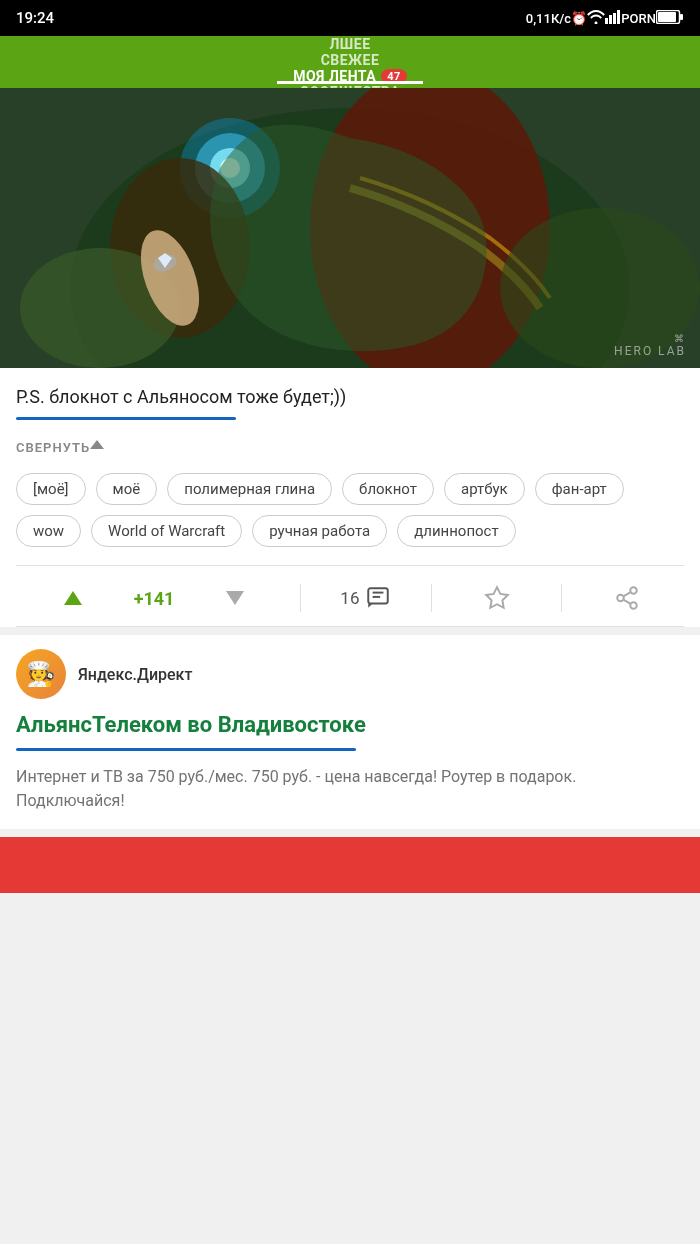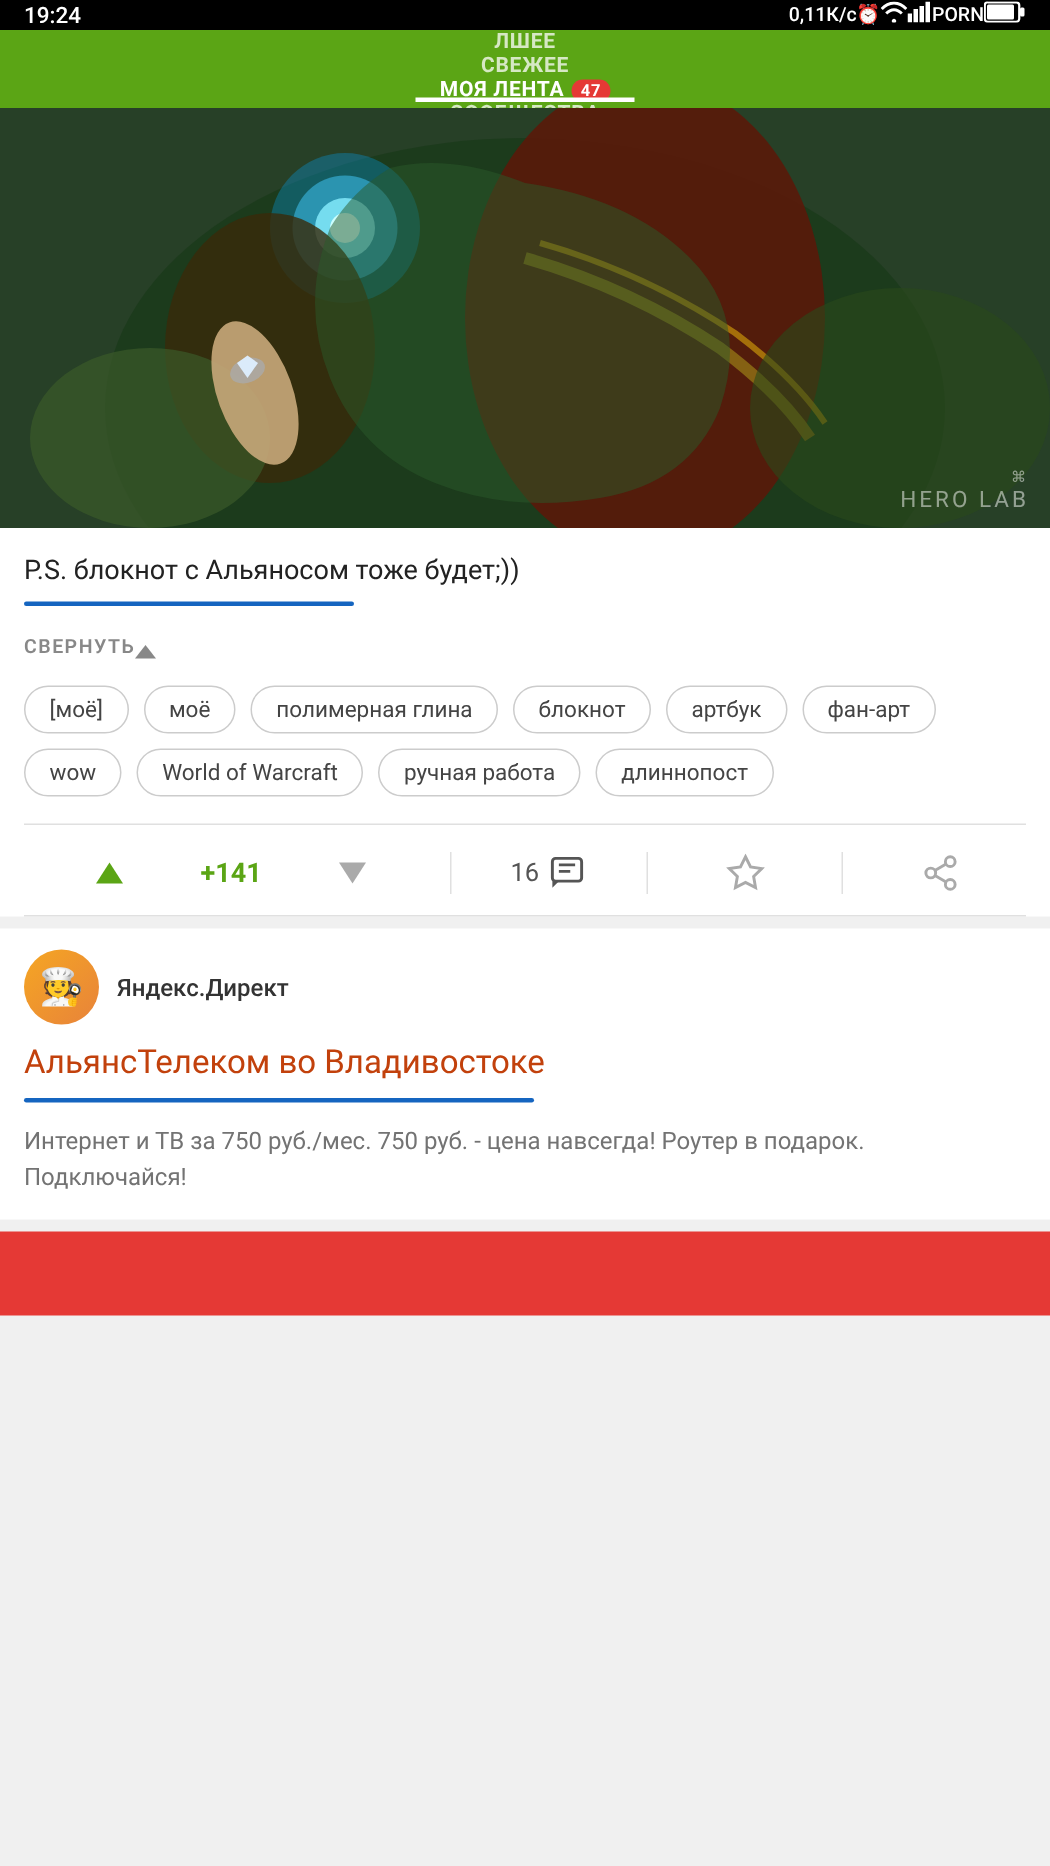--- a/index.html
+++ b/index.html
@@ -9,21 +9,21 @@
       min-height: 1244px;
       background: #f0f0f0;
       font-family: 'Roboto', Arial, sans-serif;
       overflow-x: hidden;
     }
 
     
     .status-bar {
       background: #000;
       color: #fff;
-      height: 20px;
+      height: 36px;
       display: flex;
       align-items: center;
       justify-content: space-between;
       padding: 0 16px;
       font-size: 15px;
       font-weight: 500;
     }
     .status-left { display: flex; align-items: center; gap: 4px; }
     .status-right { display: flex; align-items: center; gap: 0; font-size: 13px; }
 
@@ -112,21 +112,21 @@
       width: 220px;
       height: 3px;
       background: #1565c0;
       border-radius: 2px;
       margin-bottom: 16px;
     }
 
     
     .collapse-row {
       display: flex;
-      align-items: flex-end;
+      align-items: flex-start;
       gap: 0;
       margin-bottom: 18px;
       cursor: pointer;
     }
     .collapse-label {
       color: #888;
       font-size: 13px;
       font-weight: 600;
       letter-spacing: 1px;
       text-transform: uppercase;
@@ -231,22 +231,22 @@
       flex-shrink: 0;
       overflow: hidden;
     }
     .ad-source {
       font-size: 16px;
       color: #333;
       font-weight: 500;
     }
     .ad-title {
       font-size: 22px;
-      font-weight: normal;
-      color: #c2410c;
+      font-weight: bold;
+      color: #15803d;
       margin-bottom: 6px;
       line-height: 1.3;
     }
     .underline-blue-ad {
       display: inline-block;
       width: 340px;
       height: 3px;
       background: #1565c0;
       border-radius: 2px;
       margin-bottom: 10px;
@@ -358,21 +358,21 @@
     <path d="M 260 40 Q 300 30 350 50 Q 420 60 460 100 Q 500 140 480 200 Q 460 250 400 260 Q 340 270 290 250 Q 240 230 220 180 Q 200 130 220 80 Q 235 55 260 40Z" fill="#2a5a2a" opacity="0.5"></path>
 
     <ellipse cx="170" cy="190" rx="25" ry="50" fill="#c8a87a" opacity="0.9" transform="rotate(-20,170,190)"></ellipse>
     <ellipse cx="165" cy="175" rx="12" ry="8" fill="#aaa" opacity="0.8" transform="rotate(-20,165,175)"></ellipse>
 
     <polygon points="165,165 172,170 165,180 158,170" fill="#ddeeff" opacity="0.95"></polygon>
 
   </svg>
   <div class="hero-label">
     <span style="font-size:10px; color:rgba(255,255,255,0.5); letter-spacing:2px; display:block; text-align:right;">⌘</span>
-    <span style="font-size:15px; color:rgba(255,255,255,0.5); letter-spacing:2px;">HERO LAB</span>
+    <span style="font-size:12px; color:rgba(255,255,255,0.5); letter-spacing:2px;">HERO LAB</span>
   </div>
 </div>
 
 <div class="content">
   <p class="post-text">P.S. блокнот с Альяносом тоже будет;))</p>
   <div class="underline-blue"></div>
 
   
   <div class="collapse-row">
     <span class="collapse-label">СВЕРНУТЬ</span>

